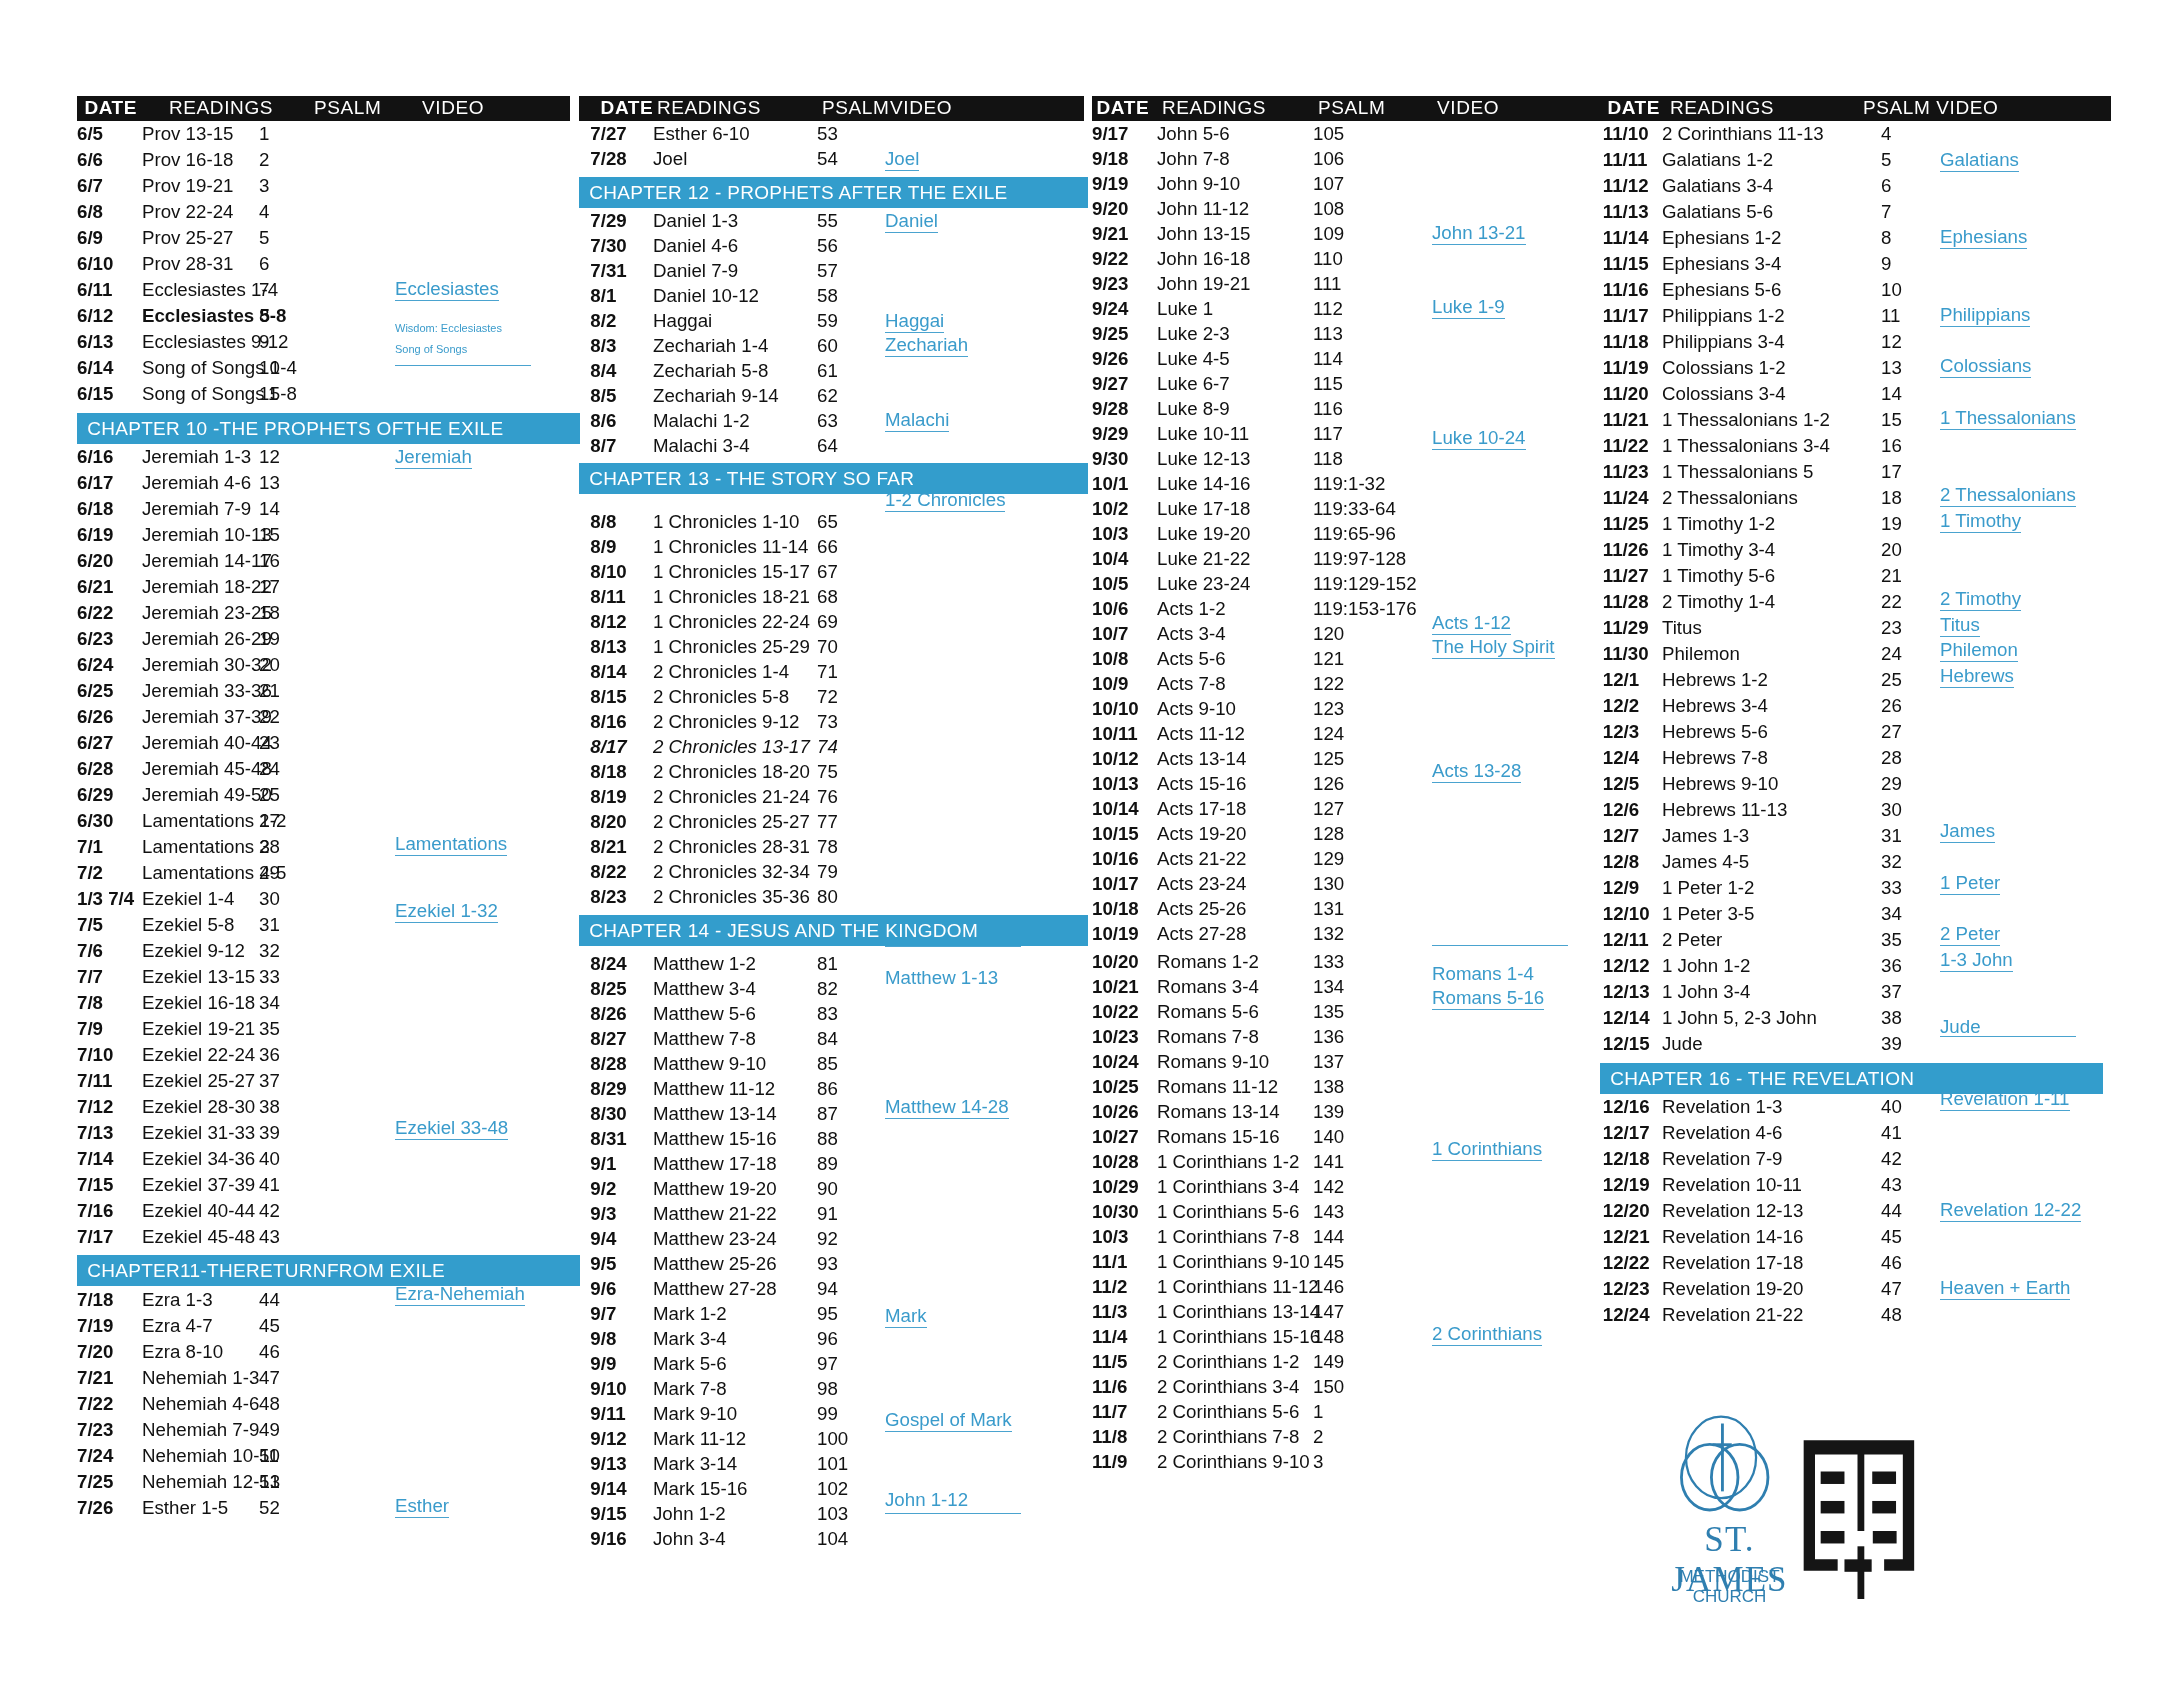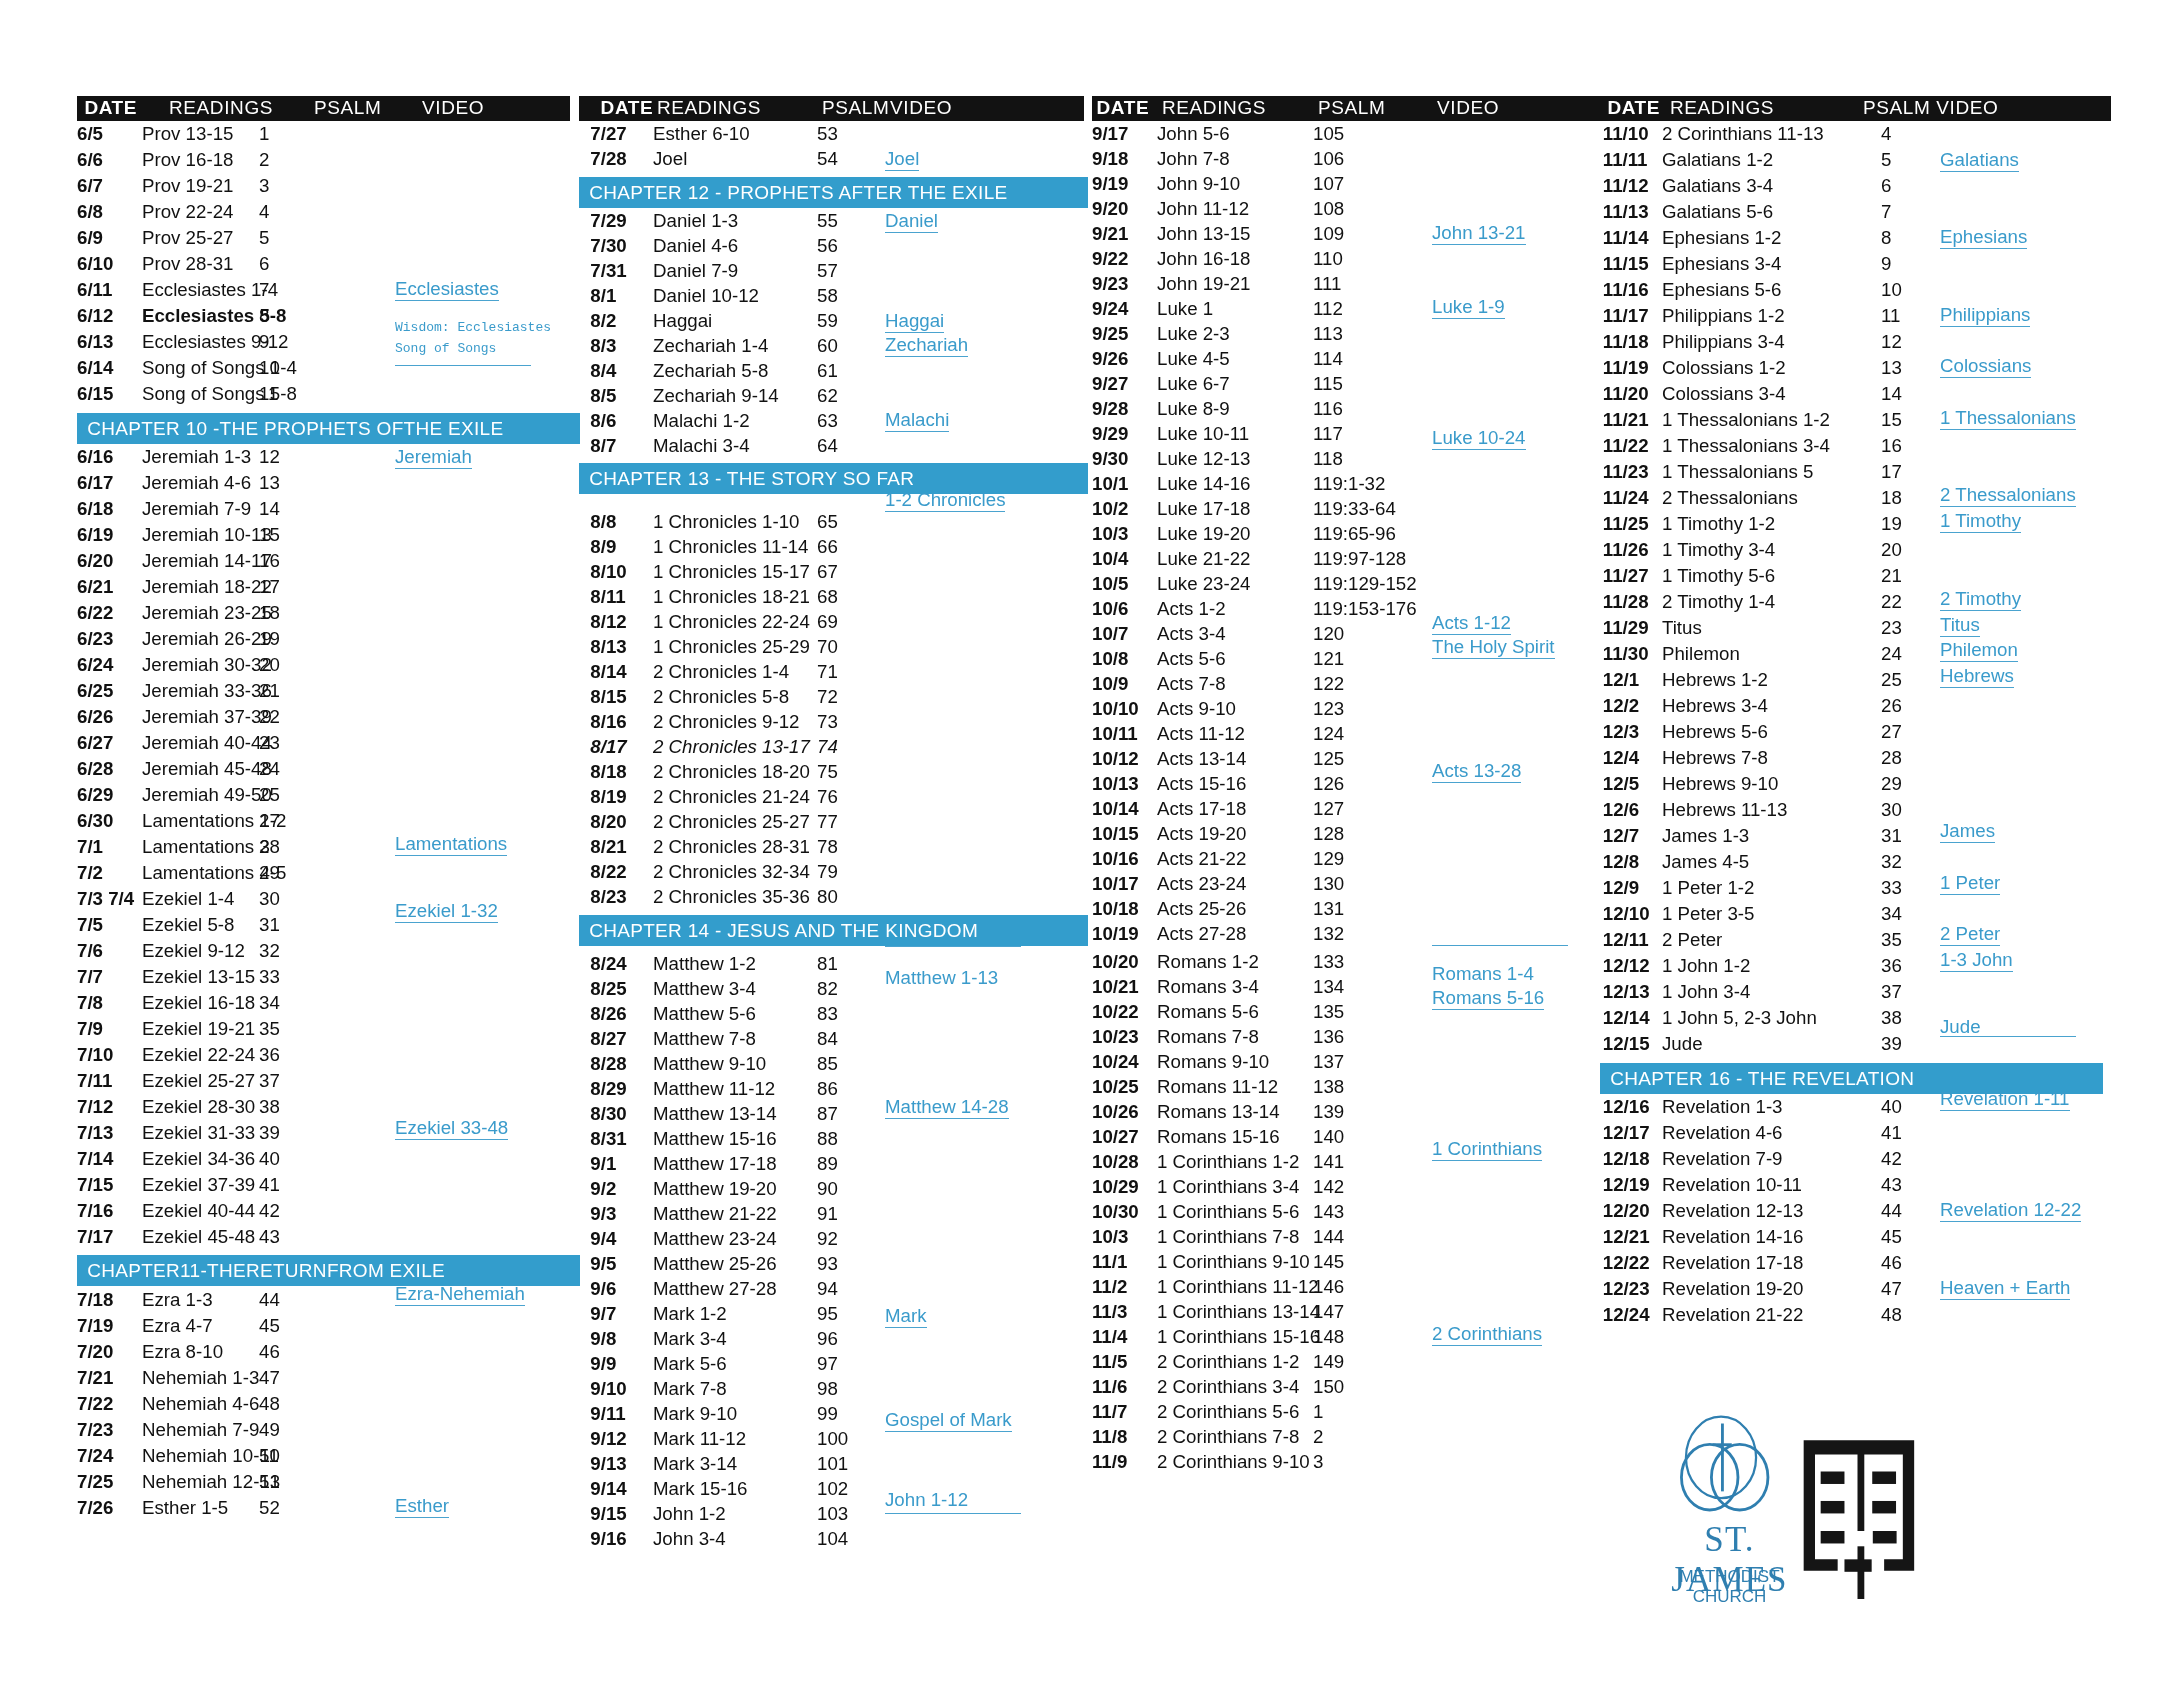--- a/index.html
+++ b/index.html
@@ -13,21 +13,21 @@
   .chap { background:#339dcc; color:#fff; font-size:19px; height:31px; line-height:31px;
           padding-left:10.2px; white-space:nowrap; overflow:hidden; letter-spacing:0.3px; }
   .rows { position:relative; }
   .row { position:relative; font-size:18.7px; white-space:nowrap; }
   .row .d { position:absolute; font-weight:bold; }
   .row .r { position:absolute; }
   .row .p { position:absolute; }
   .vids { position:absolute; left:0; top:0; width:100%; height:100%; pointer-events:none; }
   .vid { position:absolute; color:#3a9bcb; font-size:18.7px; border-bottom:1.7px solid #4aa3cf;
          line-height:23px; white-space:nowrap; pointer-events:auto; cursor:pointer; }
-  .vid.small { font-size:13px; border-bottom:none; line-height:20.4px;font-family:Liberation Mono, monospace; }
+  .vid.small { font-size:11px; border-bottom:none; line-height:20.4px; }
   .vline { position:absolute; border-bottom:1.7px solid #4aa3cf; height:0; }
   .logo { position:absolute; left:1656px; top:1412px; width:147px; }
   .logo-name { position:absolute; left:1656px; top:1520px; width:147px; text-align:center;
                font-family:"Liberation Serif", serif; color:#2f7fb0; font-size:35px; letter-spacing:1.1px; }
   .logo-sub { position:absolute; left:1656px; top:1567px; width:147px; text-align:center;
               color:#2f7fb0; font-size:17px; }
   .bible-icon { position:absolute; left:1798px; top:1429px; }
 </style>
 </head>
 <body>
@@ -183,21 +183,21 @@
         <span class="d" style="left: 0px;">7/1</span>
         <span class="r" style="left: 65px;">Lamentations 3</span>
         <span class="p" style="left: 182px;">28</span>
       </div>
       <div class="row" style="height: 26px;">
         <span class="d" style="left: 0px;">7/2</span>
         <span class="r" style="left: 65px;">Lamentations 4-5</span>
         <span class="p" style="left: 182px;">29</span>
       </div>
       <div class="row" style="height: 26px;">
-        <span class="d" style="left: 0px;">7/3 7/4</span>
+        <span class="d" style="left: 0px;">1/3 7/4</span>
         <span class="r" style="left: 65px;">Ezekiel 1-4</span>
         <span class="p" style="left: 182px;">30</span>
       </div>
       <div class="row" style="height: 26px;">
         <span class="d" style="left: 0px;">7/5</span>
         <span class="r" style="left: 65px;">Ezekiel 5-8</span>
         <span class="p" style="left: 182px;">31</span>
       </div>
       <div class="row" style="height: 26px;">
         <span class="d" style="left: 0px;">7/6</span>

